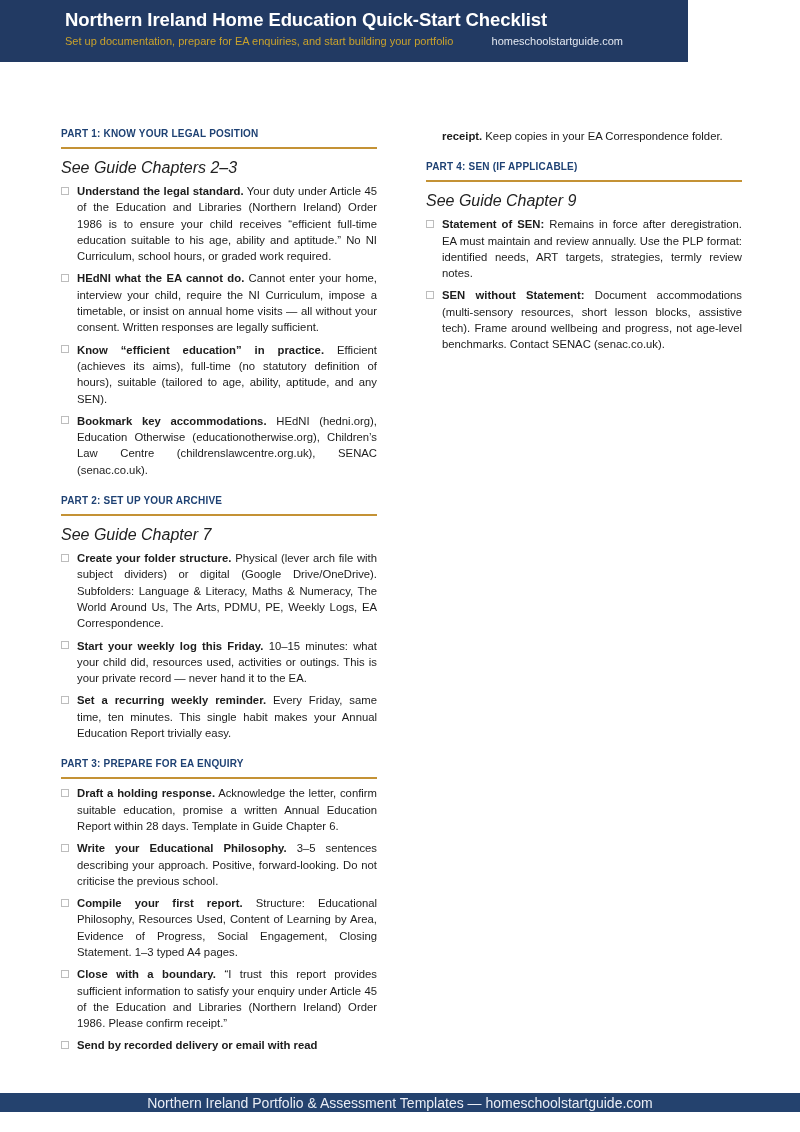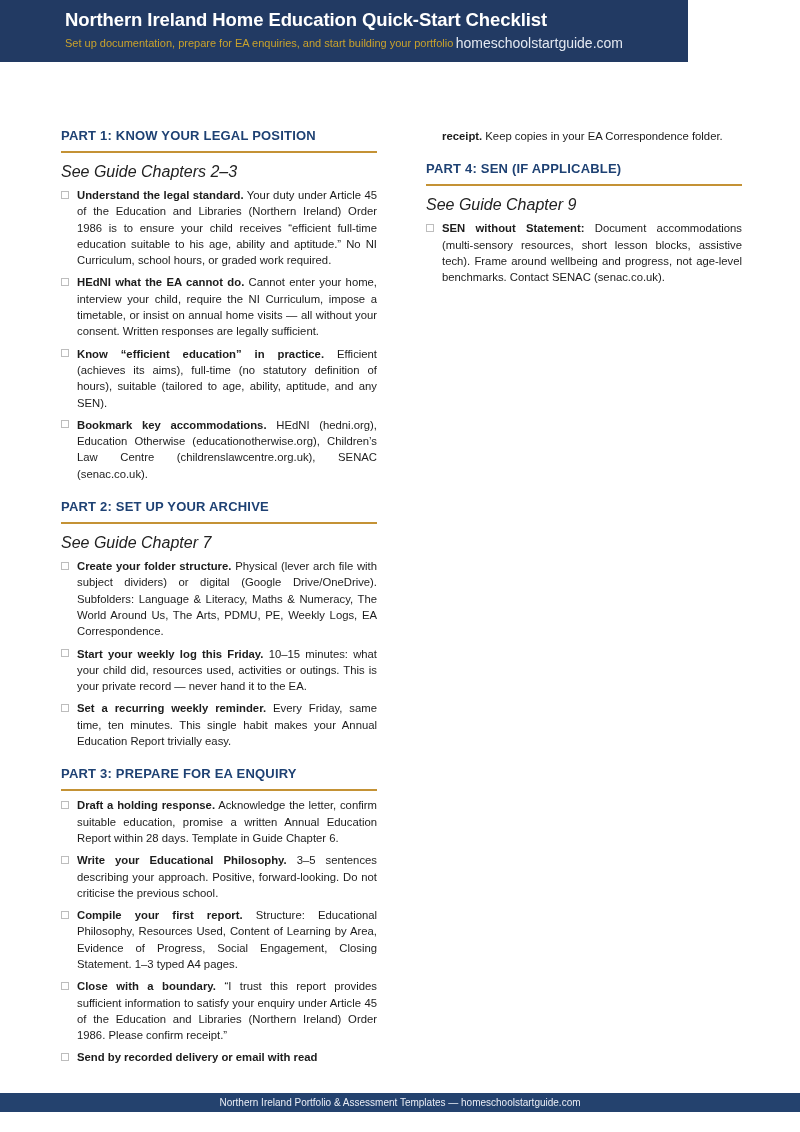--- a/index.html
+++ b/index.html
@@ -9,46 +9,46 @@
     font-family:"Liberation Sans", sans-serif; color:#1c1c1c;
   }
   
   .header {
     position:absolute; top:0; left:0; width:688px; height:62px;
     background:#223a63; color:#ffffff; padding:9px 65px 0 65px;
   }
   .header-title { font-size:18.5px; font-weight:bold; letter-spacing:-0.1px; white-space:nowrap; }
   .header-row { display:flex; justify-content:space-between; align-items:center; margin-top:4px; }
   .header-subtitle { color:#c9a22c; font-size:11px; }
-  .header-site { color:#e3e8f1; font-size:14px; }
+  .header-site { color:#e3e8f1; font-size:11px; }
   
   .col { position:absolute; top:128px; width:316px; }
   .col-left  { left:61px; }
   .col-right { left:426px; }
   .part-title {
-    color:#1e4173; font-size:13px; font-weight:bold;
+    color:#1e4173; font-size:10px; font-weight:bold;
     margin:17px 0 0 0; letter-spacing:0.2px;
   }
   .part-title.first { margin-top:0; }
   .rule { height:2px; background:#c49235; margin-top:8px; }
   .guide { font-style:italic; font-size:16px; color:#222222; margin:10px 0 3px 0; }
   .item {
     position:relative; padding-left:16px; margin-top:6px;
     font-size:11.3px; line-height:16.3px; text-align:justify;
   }
   .item.no-box { margin-top:0; }
   .checkbox {
     position:absolute; left:0; top:3.5px; width:8px; height:8px;
     border:1px solid #bdbdbd; background:#ffffff; display:inline-block;
   }
   .lead { font-weight:bold; }
   
   .footer {
     position:absolute; left:0; top:1093px; width:800px; height:19px;
-    background:#24426e; color:#e9edf5; font-size:10px;
+    background:#24426e; color:#e9edf5; font-size:14px;
     display:flex; align-items:center; justify-content:center;
   }
 </style>
 </head>
 <body>
 
 <div class="header">
   <div class="header-title">Northern Ireland Home Education Quick-Start Checklist</div>
   <div class="header-row">
     <div class="header-subtitle">Set up documentation, prepare for EA enquiries, and start building your portfolio</div>
@@ -121,20 +121,23 @@
   <div class="item no-box">
     <span class="lead">receipt.</span> <span>Keep copies in your EA Correspondence folder.</span>
   </div>
 
   <section>
     <h2 class="part-title">PART 4: SEN (IF APPLICABLE)</h2>
     <div class="rule"></div>
     <div class="guide">See Guide Chapter 9</div>
 
     <div class="item">
+      <span class="checkbox"></span><span class="lead">Statement of SEN:</span> <span>Remains in force after deregistration. EA must maintain and review annually.  Use the PLP format: identified needs, ART targets, strategies, termly review notes.</span>
+    </div>
+    <div class="item">
       <span class="checkbox"></span><span class="lead">SEN without Statement:</span> <span>Document accommodations (multi-sensory resources, short lesson blocks, assistive tech).  Frame around wellbeing and progress, not age-level benchmarks. Contact SENAC (senac.co.uk).</span>
     </div>
   </section>
 
 </div>
 
 <div class="footer">
   <span>Northern Ireland Portfolio &amp; Assessment Templates — homeschoolstartguide.com</span>
 </div>
 

